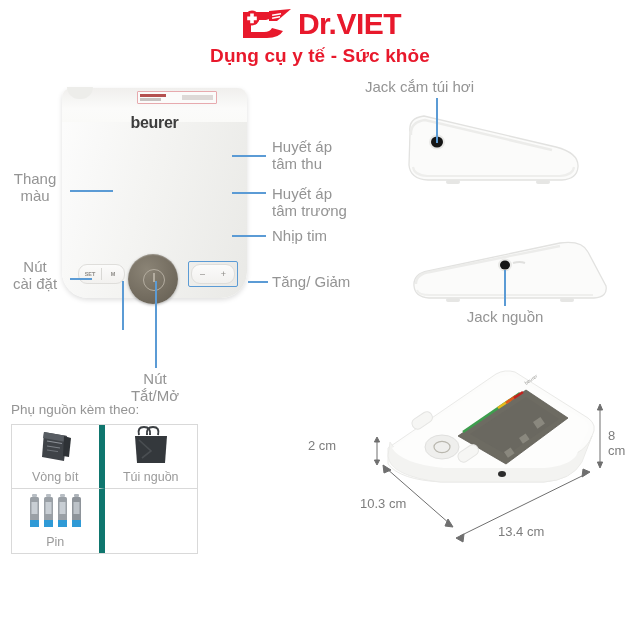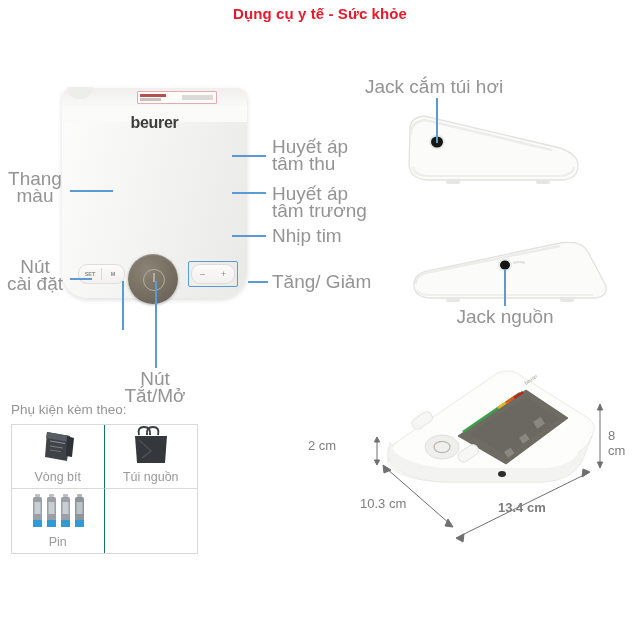--- a/index.html
+++ b/index.html
@@ -15,27 +15,27 @@
 
   
   .header{position:absolute;left:0;top:4px;width:640px;text-align:center;}
   .logo-row{display:flex;align-items:center;justify-content:center;gap:5px;height:40px;}
   .logo-mark{position:relative;width:54px;height:34px;flex:none;}
   .logo-text{
     font-size:30px;font-weight:bold;color:#e8192c;letter-spacing:-0.5px;
     line-height:34px;font-family:"Liberation Sans", sans-serif;
   }
   .tagline{
-    margin-top:1px;font-size:15px;font-weight:bold;color:#e8192c;
+    margin-top:1px;font-size:19px;font-weight:bold;color:#e8192c;
     letter-spacing:0.1px;
     text-align:center;
   }
 
   
-  .lbl{position:absolute;font-size:19px;color:#949494;line-height:17px;}
+  .lbl{position:absolute;font-size:15px;color:#949494;line-height:17px;}
   .lbl.c{text-align:center;}
   .line{position:absolute;background:#5b9bd5;}
   .line.h{height:1.5px;}
   .line.v{width:1.5px;}
 
   
   .device{
     position:absolute;left:62px;top:88px;width:185px;height:210px;
     background:linear-gradient(105deg,#fdfdfd 0%,#f4f4f2 45%,#e9e9e6 100%);
     border-radius:9px 9px 26px 26px;
@@ -124,39 +124,54 @@
   .side svg{display:block;}
 
   
   .acc-title{position:absolute;left:11px;top:402px;font-size:13.5px;color:#949494;}
   .acc-grid{
     position:absolute;left:11px;top:424px;width:185px;height:128px;
     border:1px solid #d9d9d9;display:grid;
     grid-template-columns:1fr 1fr;grid-template-rows:1fr 1fr;
   }
   .acc-cell{
-    border-right:1px solid #0f766e;border-bottom:1px solid #d9d9d9;
+    border-right:6px solid #0f766e;border-bottom:1px solid #d9d9d9;
     display:flex;flex-direction:column;align-items:center;justify-content:flex-end;
     padding-bottom:3px;position:relative;
   }
   .acc-cell:nth-child(2n){border-right:none;}
   .acc-cell:nth-child(n+3){border-bottom:none;}
   .acc-art{flex:1;display:flex;align-items:center;justify-content:center;width:100%;}
   .acc-name{font-size:12.5px;color:#9a9a9a;line-height:16px;}
 
   
   .dim-wrap{position:absolute;left:330px;top:352px;width:300px;height:200px;}
   .dim-lbl{position:absolute;font-size:13px;color:#7d7d7d;}
 </style>
 </head>
 <body>
 
 <div class="stage">
 
   <div class="header">
+    <div class="logo-row">
+      <div class="logo-mark">
+        <svg width="54" height="34" viewBox="0 0 54 34">
+          <path d="M4 5 L30 5 Q38 5 40 9 L27 13 L12 13 L12 25 L25 25 Q31 25 33 21 L44 24 Q40 31 28 31 L4 31 Z" fill="#e8192c"></path>
+          <path d="M30 4 L52 2 L38 14 L30 14 Z" fill="#e8192c"></path>
+          <circle cx="13" cy="11" r="7.5" fill="#e8192c"></circle>
+          <path d="M11.2 6.6h3.6v3h3v3.6h-3v3h-3.6v-3h-3V9.6h3z" fill="#ffffff"></path>
+          <g fill="#ffffff">
+            <rect x="33" y="7.5" width="9" height="1.6" transform="rotate(-10 33 7.5)"></rect>
+            <rect x="33" y="10.4" width="8" height="1.6" transform="rotate(-10 33 10.4)"></rect>
+          </g>
+        </svg>
+      </div>
+      <div class="logo-text">Dr.VIET</div>
+    </div>
     <div class="tagline">Dụng cụ y tế - Sức khỏe</div>
   </div>
 
   <div class="device">
     <div class="dev-top">
       <div class="dev-notch"></div>
       <div class="dev-sticker">
         <i></i>
           <i></i>
           <i></i>
@@ -234,21 +249,21 @@
       <rect x="36" y="58" width="14" height="4" rx="2" fill="#e6e6e4"></rect>
       <rect x="150" y="58" width="14" height="4" rx="2" fill="#e6e6e4"></rect>
       <ellipse cx="95" cy="25" rx="7" ry="6.5" fill="#e9e9e7"></ellipse>
       <ellipse cx="95" cy="25" rx="5" ry="4.6" fill="#151515"></ellipse>
       <path d="M103 23 q7-2 12 0" fill="none" stroke="#e0e0de" stroke-width="2"></path>
     </svg>
   </div>
   <div class="line v" style="left:504px;top:270px;height:36px;"></div>
   <div class="lbl c" style="left:440px;top:308px;width:130px;">Jack nguồn</div>
 
-  <div class="acc-title">Phụ kiện kèm theo:</div>
+  <div class="acc-title">Phụ nguồn kèm theo:</div>
   <div class="acc-grid">
 
     <div class="acc-cell">
       <div class="acc-art">
         <svg width="48" height="40" viewBox="0 0 48 40">
           <path d="M13 5 L36 9 L33 34 L11 30 Z" fill="#3f4348"></path>
           <path d="M13 5 L36 9 L35 15 L12 11 Z" fill="#585d63"></path>
           <path d="M16 14 L31 16.5" stroke="#8d9298" stroke-width="1.2"></path>
           <path d="M16 19 L29 21" stroke="#7d8288" stroke-width="1"></path>
           <path d="M16 23 L27 24.6" stroke="#6e7379" stroke-width="1"></path>
@@ -355,16 +370,16 @@
       <g stroke="#6f6f6f" stroke-width="1" fill="#6f6f6f">
         <line x1="130" y1="184" x2="256" y2="122"></line>
         <polygon points="126,186 133,190 134,182"></polygon>
         <polygon points="260,120 253,117 252,125"></polygon>
       </g>
     </svg>
 
     <div class="dim-lbl" style="left:-22px;top:86px;">2 cm</div>
     <div class="dim-lbl" style="left:278px;top:76px;">8 cm</div>
     <div class="dim-lbl" style="left:30px;top:144px;">10.3 cm</div>
-    <div class="dim-lbl" style="left:168px;top:148px;font-weight:bold;">13.4 cm</div>
+    <div class="dim-lbl" style="left:168px;top:172px;">13.4 cm</div>
   </div>
 
 </div>
 
 </body></html>

